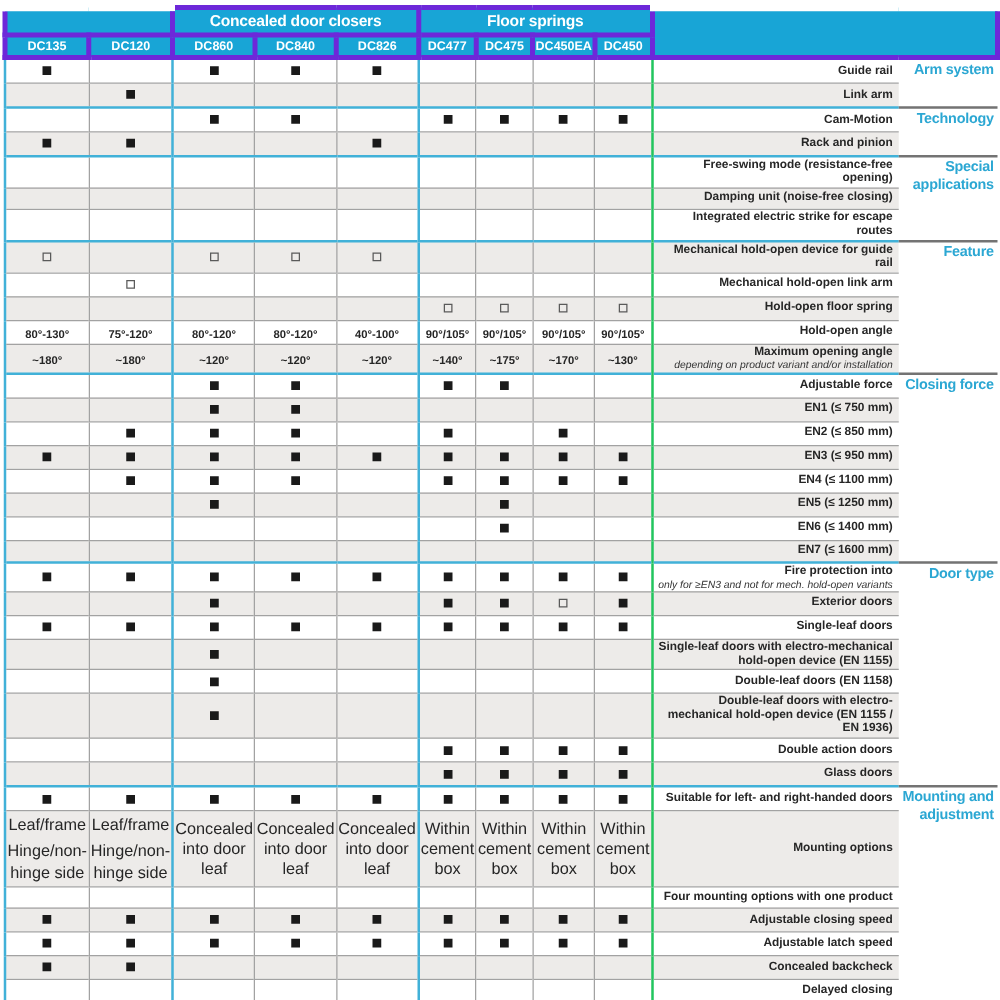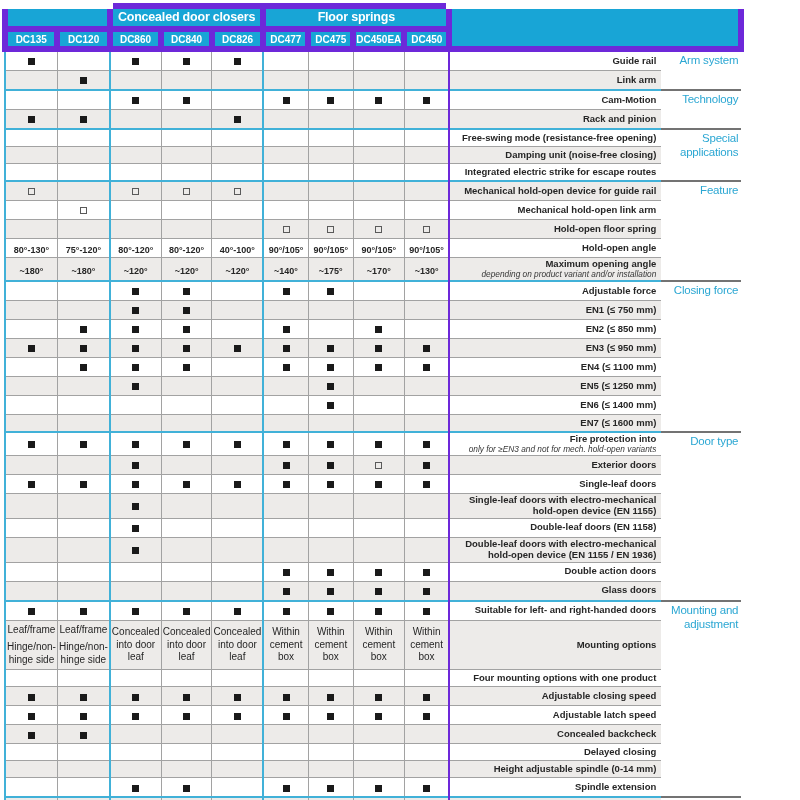--- a/index.html
+++ b/index.html
@@ -13,21 +13,21 @@
   table {
     border-collapse: collapse;
     table-layout: fixed;
   }
   
   th {
     background: #18a5d6;
     color: #ffffff;
     font-weight: bold;
     padding: 0;
-    border: 6px solid #6d28d9;
+    border: 4px solid #6d28d9;
   }
   tr.group-row th { height: 17px; font-size: 12.5px; letter-spacing: -0.2px; }
   tr.group-row th.group-spacer,
   th.corner { border-top: 7px solid #ffffff; }
   tr.col-row th { height: 14px; font-size: 10px; }
   
   td { padding: 0; }
   td.striped { background: #ffffff; }
   tr.odd td.striped { background: #edebe9; }
   td.cell {
@@ -39,34 +39,34 @@
   td.striped { border-top: 1px solid #a2a2a2; }
   
   tr.section-start td.striped { border-top: 2px solid #41b1d8; }
   td.category { border-top: 2px solid #737373; }
   td.category.cat-first { border-top: none; }
   tr.last-row td.striped, td.category.cat-last { border-bottom: 3px solid #41b1d8; }
   
   td.c0 { border-left: 2px solid #41b1d8; }
   td.c2, td.c5 { border-left: 2px solid #41b1d8; }
   td.c1, td.c3, td.c4, td.c6, td.c7, td.c8 { border-left: 1px solid #a2a2a2; }
-  td.label-cell { border-left: 2px solid #6d28d9; }
+  td.label-cell { border-left: 2px solid #22c55e; }
   
   .mk-f {
     display: inline-block; width: 7px; height: 7px;
     background: #1a1a1a; vertical-align: middle;
   }
   .mk-o {
     display: inline-block; width: 7px; height: 7px;
     border: 1px solid #5a5a5a; background: transparent;
     box-sizing: border-box; vertical-align: middle;
   }
   
   .angle { font-size: 9px; font-weight: bold; color: #262626; }
-  .mount { font-size: 10px; color: #262626; line-height: 1.25; padding: 3px 1px; }
+  .mount { font-size: 13px; color: #262626; line-height: 1.25; padding: 3px 1px; }
   .mount-line + .mount-line { margin-top: 5px; }
   
   td.label-cell {
     text-align: right;
     vertical-align: middle;
     padding: 1px 5px 1px 3px;
   }
   .label-main {
     font-size: 9.5px; font-weight: bold; color: #262626; line-height: 1.15;
   }
@@ -74,21 +74,21 @@
     font-size: 8.3px; font-style: italic; font-weight: normal;
     color: #363636; line-height: 1.1;
   }
   
   td.category {
     background: #ffffff;
     vertical-align: top;
     text-align: right;
     padding: 2px 3px 0 0;
     color: #2ba7d3;
-    font-weight: normal;
+    font-weight: bold;
     font-size: 11.5px;
     line-height: 1.2;
     letter-spacing: -0.2px;
   }
 </style>
 </head>
 <body>
 
 <div class="table-wrap">
   <table>

